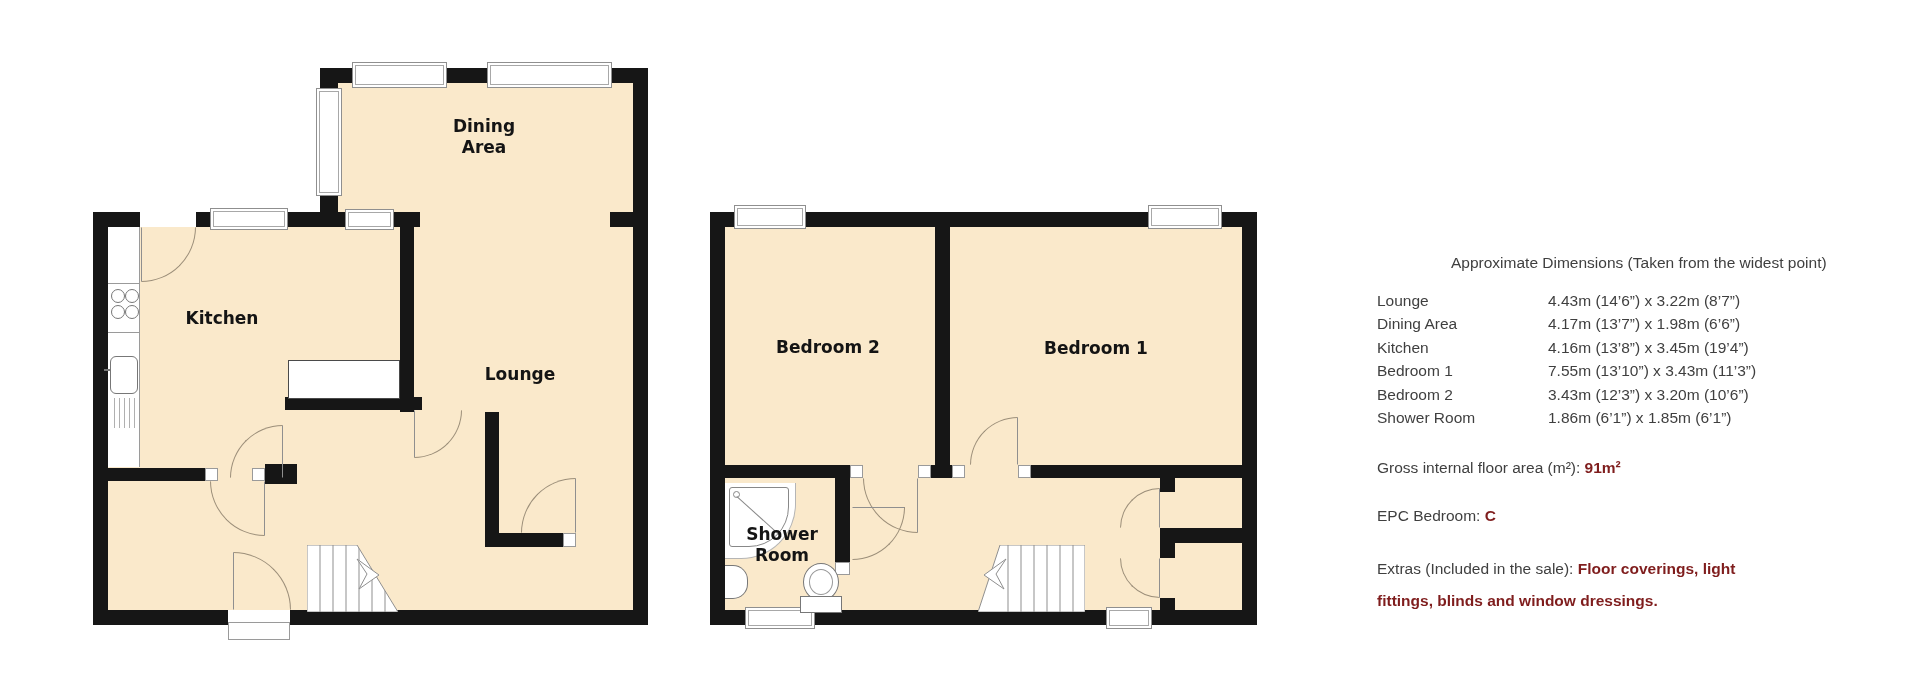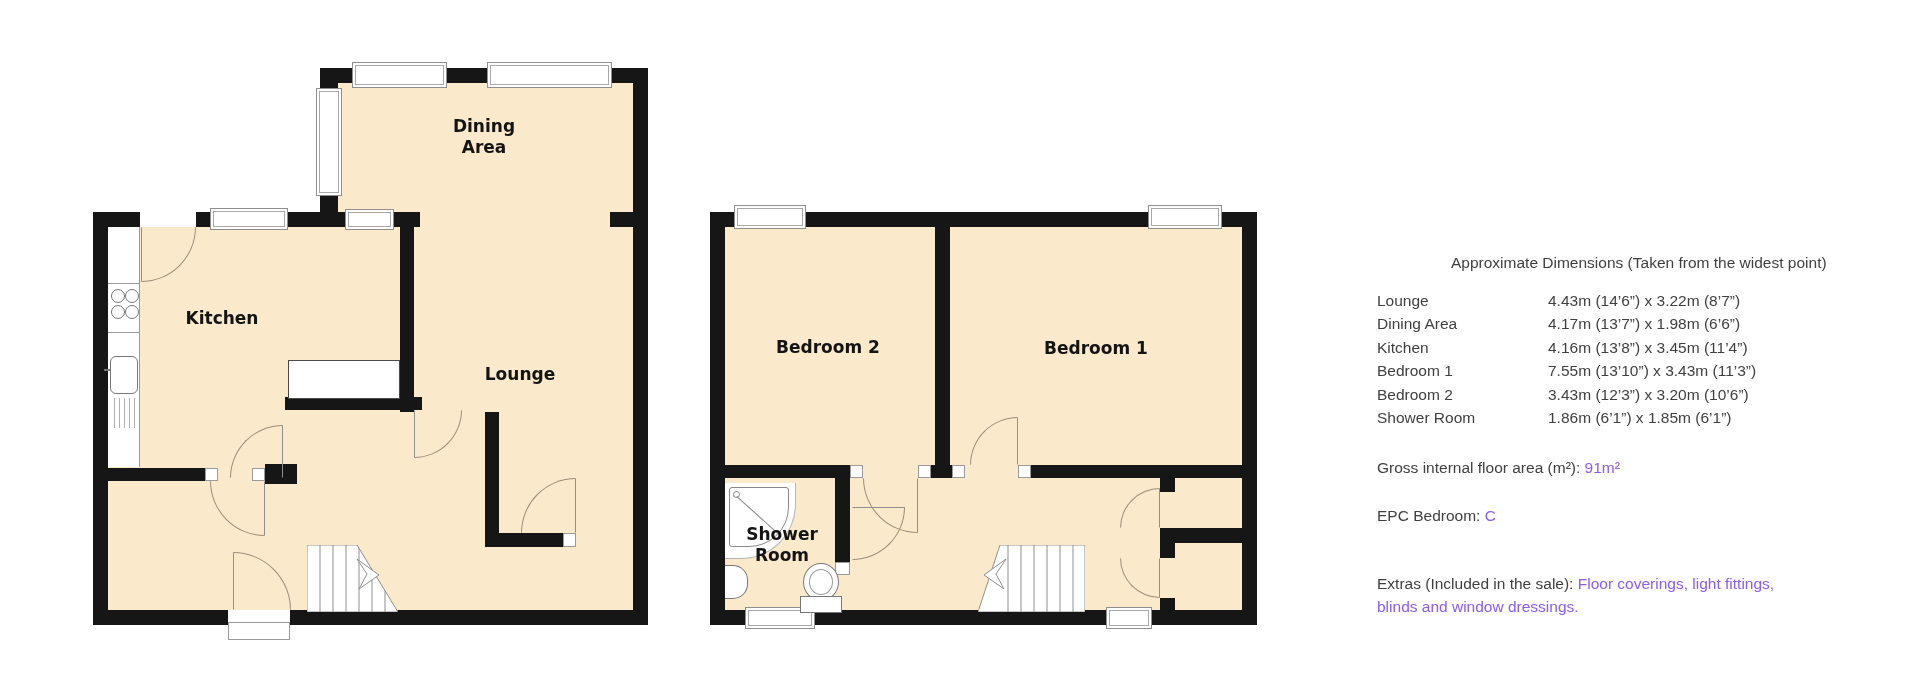--- a/index.html
+++ b/index.html
@@ -19,21 +19,21 @@
   .arc.ur{border-top-right-radius:100% 100%;border-top-color:#9b8e79;border-right-color:#9b8e79;border-left-color:#8f8f8f;}
   .arc.drt{border-bottom-right-radius:100% 100%;border-right-color:#9b8e79;border-bottom-color:#9b8e79;border-top-color:#8f8f8f;}
   .fixture{position:absolute;background:#ffffff;border:1px solid #7d7d7d;box-sizing:border-box;}
   .room-label{position:absolute;transform:translate(-50%,-50%);text-align:center;
       font-family:"DejaVu Sans", sans-serif;font-weight:bold;font-size:17px;line-height:21px;color:#141414;}
   
   .info{position:absolute;color:#3f3f3f;font-size:15.5px;}
   .dim-table{position:absolute;left:1377px;top:289px;}
   .dim-row{display:flex;line-height:23.4px;font-size:15.5px;color:#3f3f3f;}
   .dim-room{width:171px;}
-  .light{color:#8b5cf6;}
+  .light{color:#7f1d1d;font-weight:bold;}
   .stairs-svg{position:absolute;}
 </style>
 </head>
 <body>
 
 <div class="abs" style="left:0;top:0;width:1920px;height:700px;">
 
   <div class="fill" style="left:338px;top:83px;width:295px;height:147px;"></div>
   <div class="fill" style="left:108px;top:227px;width:525px;height:383px;"></div>
 
@@ -185,21 +185,21 @@
   <div class="dim-row">
     <span class="dim-room">Lounge</span>
     <span class="dim-size">4.43m (14’6”) x 3.22m (8’7”)</span>
   </div>
   <div class="dim-row">
     <span class="dim-room">Dining Area</span>
     <span class="dim-size">4.17m (13’7”) x 1.98m (6’6”)</span>
   </div>
   <div class="dim-row">
     <span class="dim-room">Kitchen</span>
-    <span class="dim-size">4.16m (13’8”) x 3.45m (11’4”)</span>
+    <span class="dim-size">4.16m (13’8”) x 3.45m (19’4”)</span>
   </div>
   <div class="dim-row">
     <span class="dim-room">Bedroom 1</span>
     <span class="dim-size">7.55m (13’10”) x 3.43m (11’3”)</span>
   </div>
   <div class="dim-row">
     <span class="dim-room">Bedroom 2</span>
     <span class="dim-size">3.43m (12’3”) x 3.20m (10’6”)</span>
   </div>
   <div class="dim-row">
@@ -209,15 +209,15 @@
 </div>
 
 <div class="info" style="left:1377px;top:459px;">
   <span>Gross internal floor area (m²): </span><span class="light">91m²</span>
 </div>
 
 <div class="info" style="left:1377px;top:507px;">
   <span>EPC Bedroom: </span><span class="light">C</span>
 </div>
 
-<div class="info" style="left:1377px;top:572px;width:400px;line-height:23px;">
+<div class="info" style="left:1377px;top:553px;width:400px;line-height:32px;">
   <span>Extras (Included in the sale): </span><span class="light">Floor coverings, light fittings, blinds and window dressings.</span>
 </div>
 
 </body></html>

